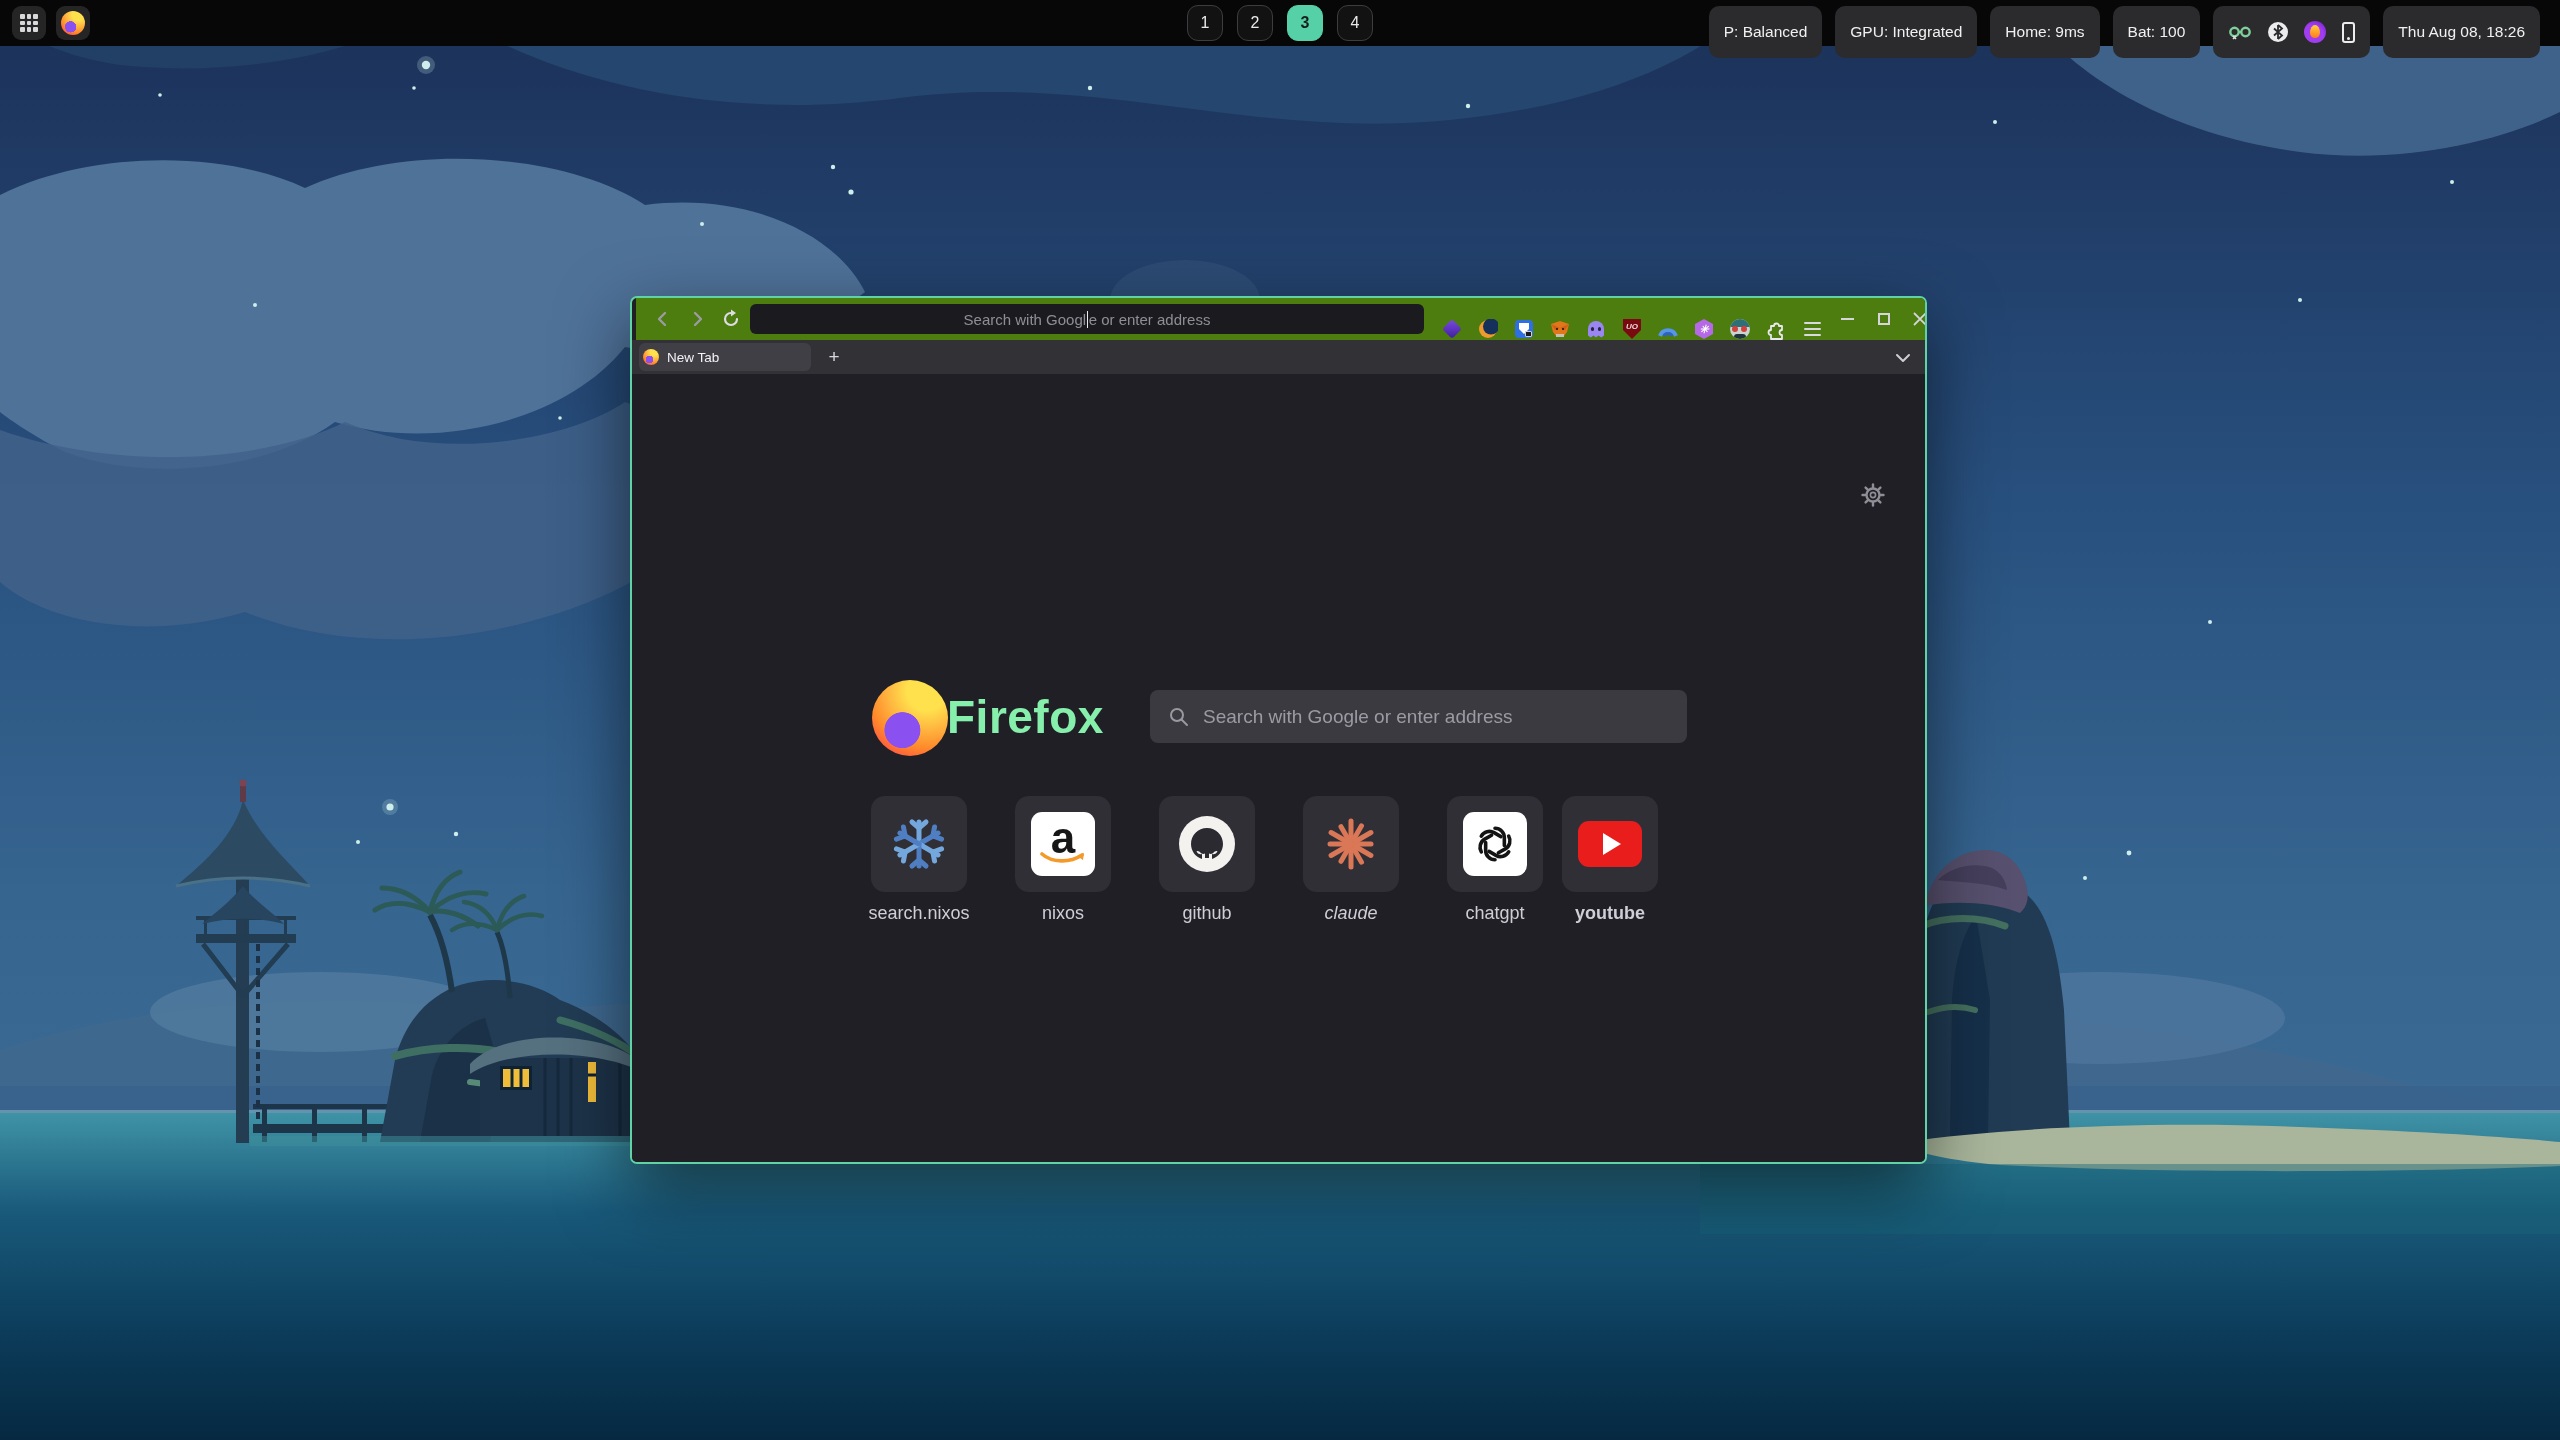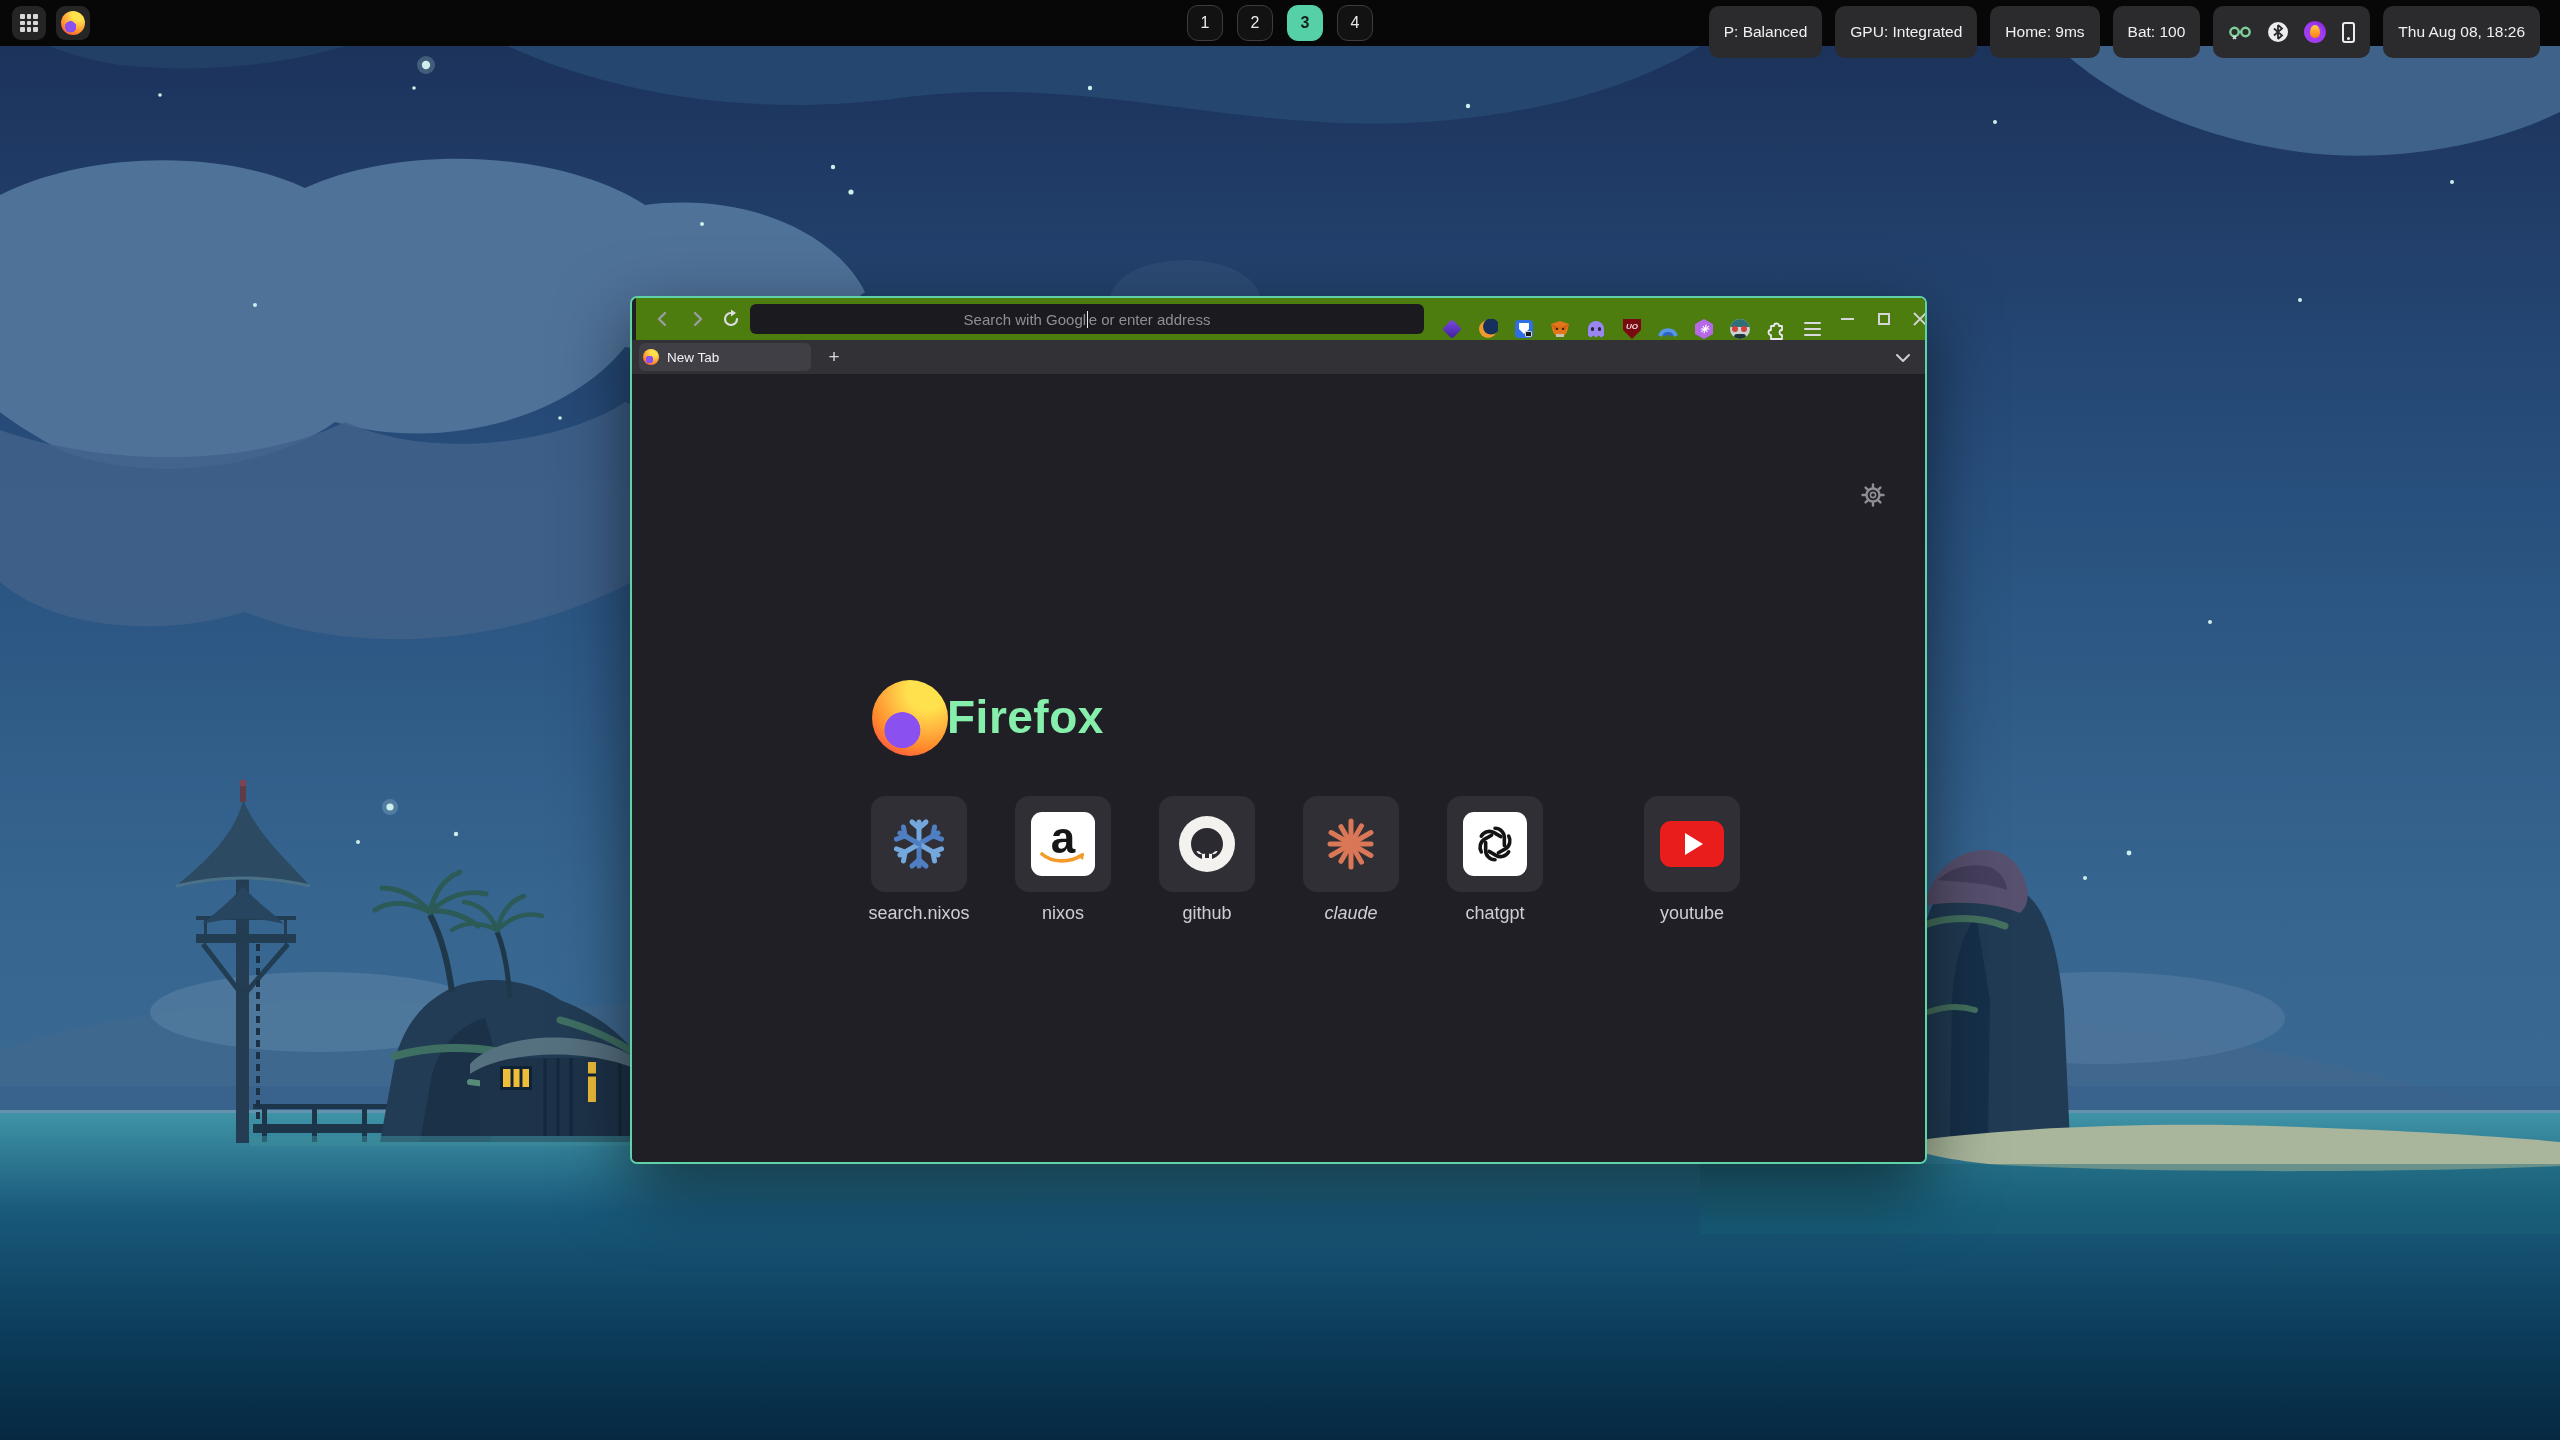--- a/index.html
+++ b/index.html
@@ -420,20 +420,27 @@
                 <line x1="18.3" y1="7.7" x2="20.4" y2="5.6"></line>
             </g>
           </g>
           <circle cx="13" cy="13" r="2.6" fill="#201f25" stroke="#8f8e96" stroke-width="1.6"></circle>
         </svg>
       </div>
 
       <div id="hero">
         <span id="hero-logo" class="ff-logo"></span>
         <span id="wordmark">Firefox</span>
+        <div id="page-search">
+          <svg width="22" height="22" viewBox="0 0 22 22">
+              <circle cx="9" cy="9" r="6" fill="none" stroke="#9a99a1" stroke-width="2"></circle>
+              <line x1="13.5" y1="13.5" x2="19" y2="19" stroke="#9a99a1" stroke-width="2" stroke-linecap="round"></line>
+            </svg>
+          <span>Search with Google or enter address</span>
+        </div>
       </div>
 
       <div class="shortcut" style="left:215px;">
         <div class="tile">
           <svg width="64" height="64" viewBox="0 0 64 64">
             <g stroke="#74a8dd" stroke-width="5" stroke-linecap="round">
               <g>
                   <line x1="32" y1="32" x2="32" y2="10"></line>
                   <line x1="32" y1="16" x2="25" y2="10"></line>
                   <line x1="32" y1="16" x2="39" y2="10"></line>
@@ -527,21 +534,21 @@
                 <path d="M32,10 a13,13 0 0 1 13,13 v11" transform="rotate(180 32 32)"></path>
                 <path d="M32,10 a13,13 0 0 1 13,13 v11" transform="rotate(240 32 32)"></path>
                 <path d="M32,10 a13,13 0 0 1 13,13 v11" transform="rotate(300 32 32)"></path>
               </g>
             </svg>
           </div>
         </div>
         <div class="sc-label">chatgpt</div>
       </div>
 
-      <div class="shortcut" style="left:988px;">
+      <div class="shortcut" style="left:906px;font-weight:bold;">
         <div class="tile">
           <div class="yt-body">
               <i class="yt-tri"></i>
             </div>
         </div>
         <div class="sc-label">youtube</div>
       </div>
 
     </div>
   </div>

